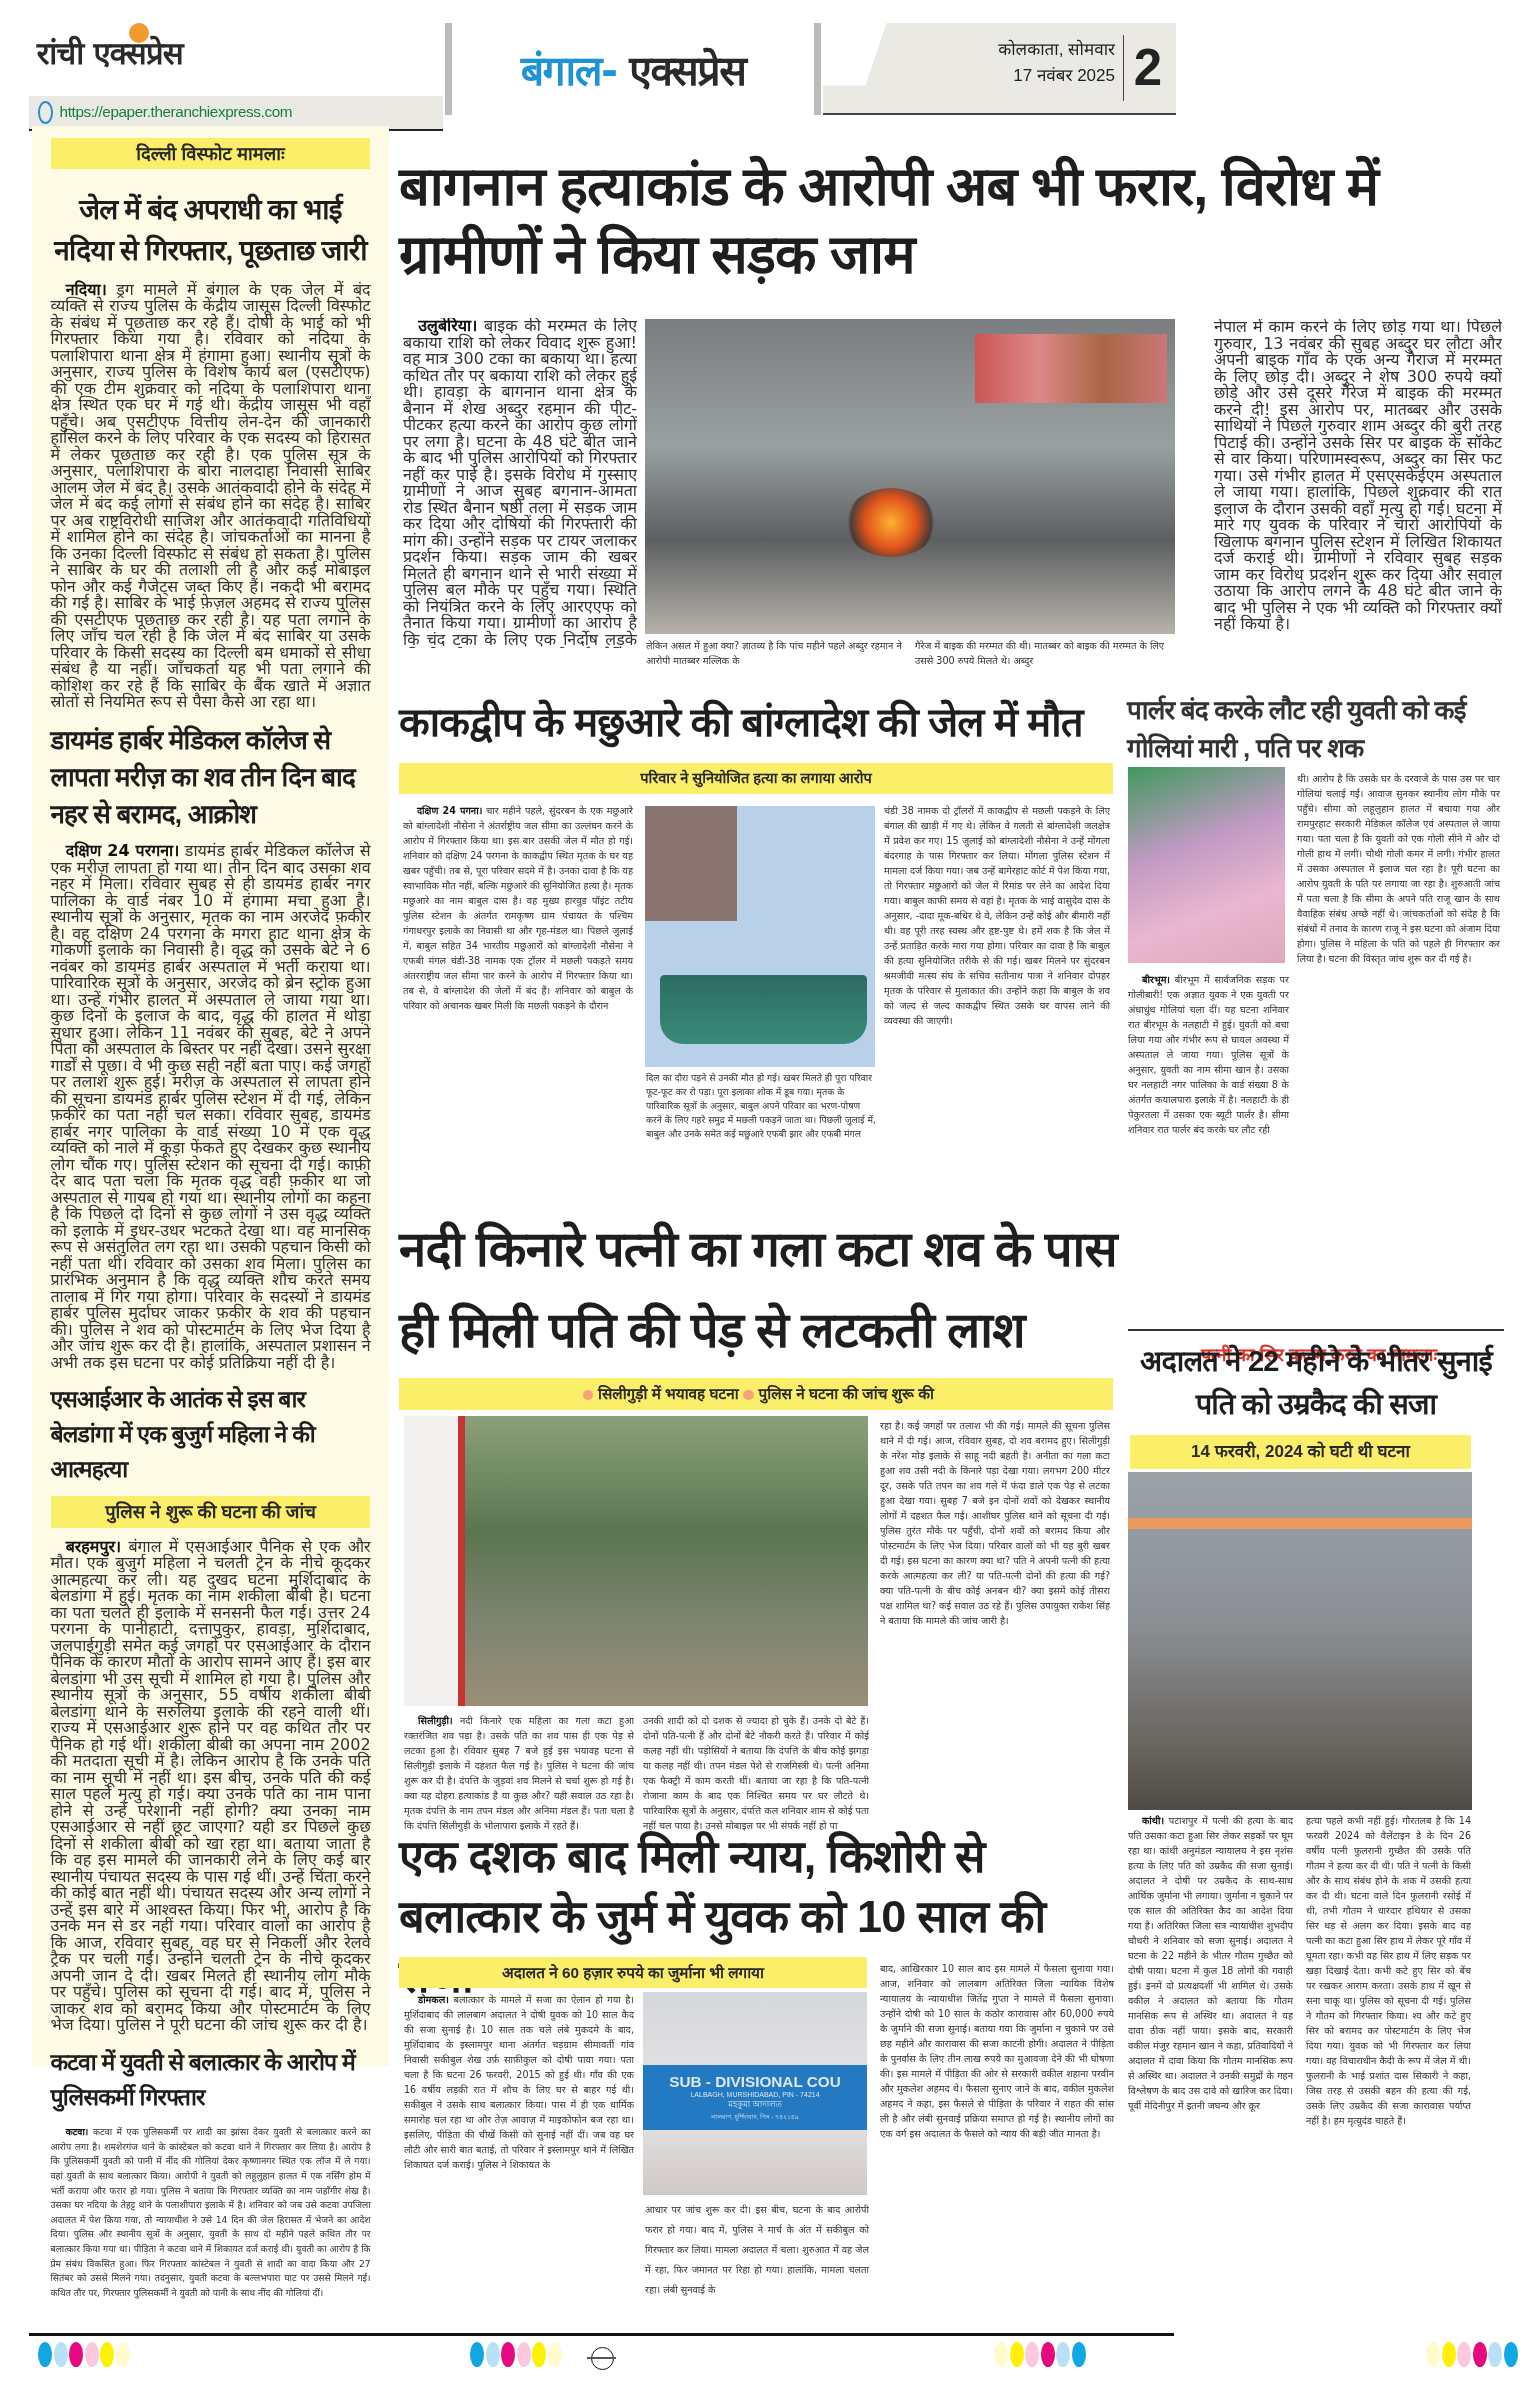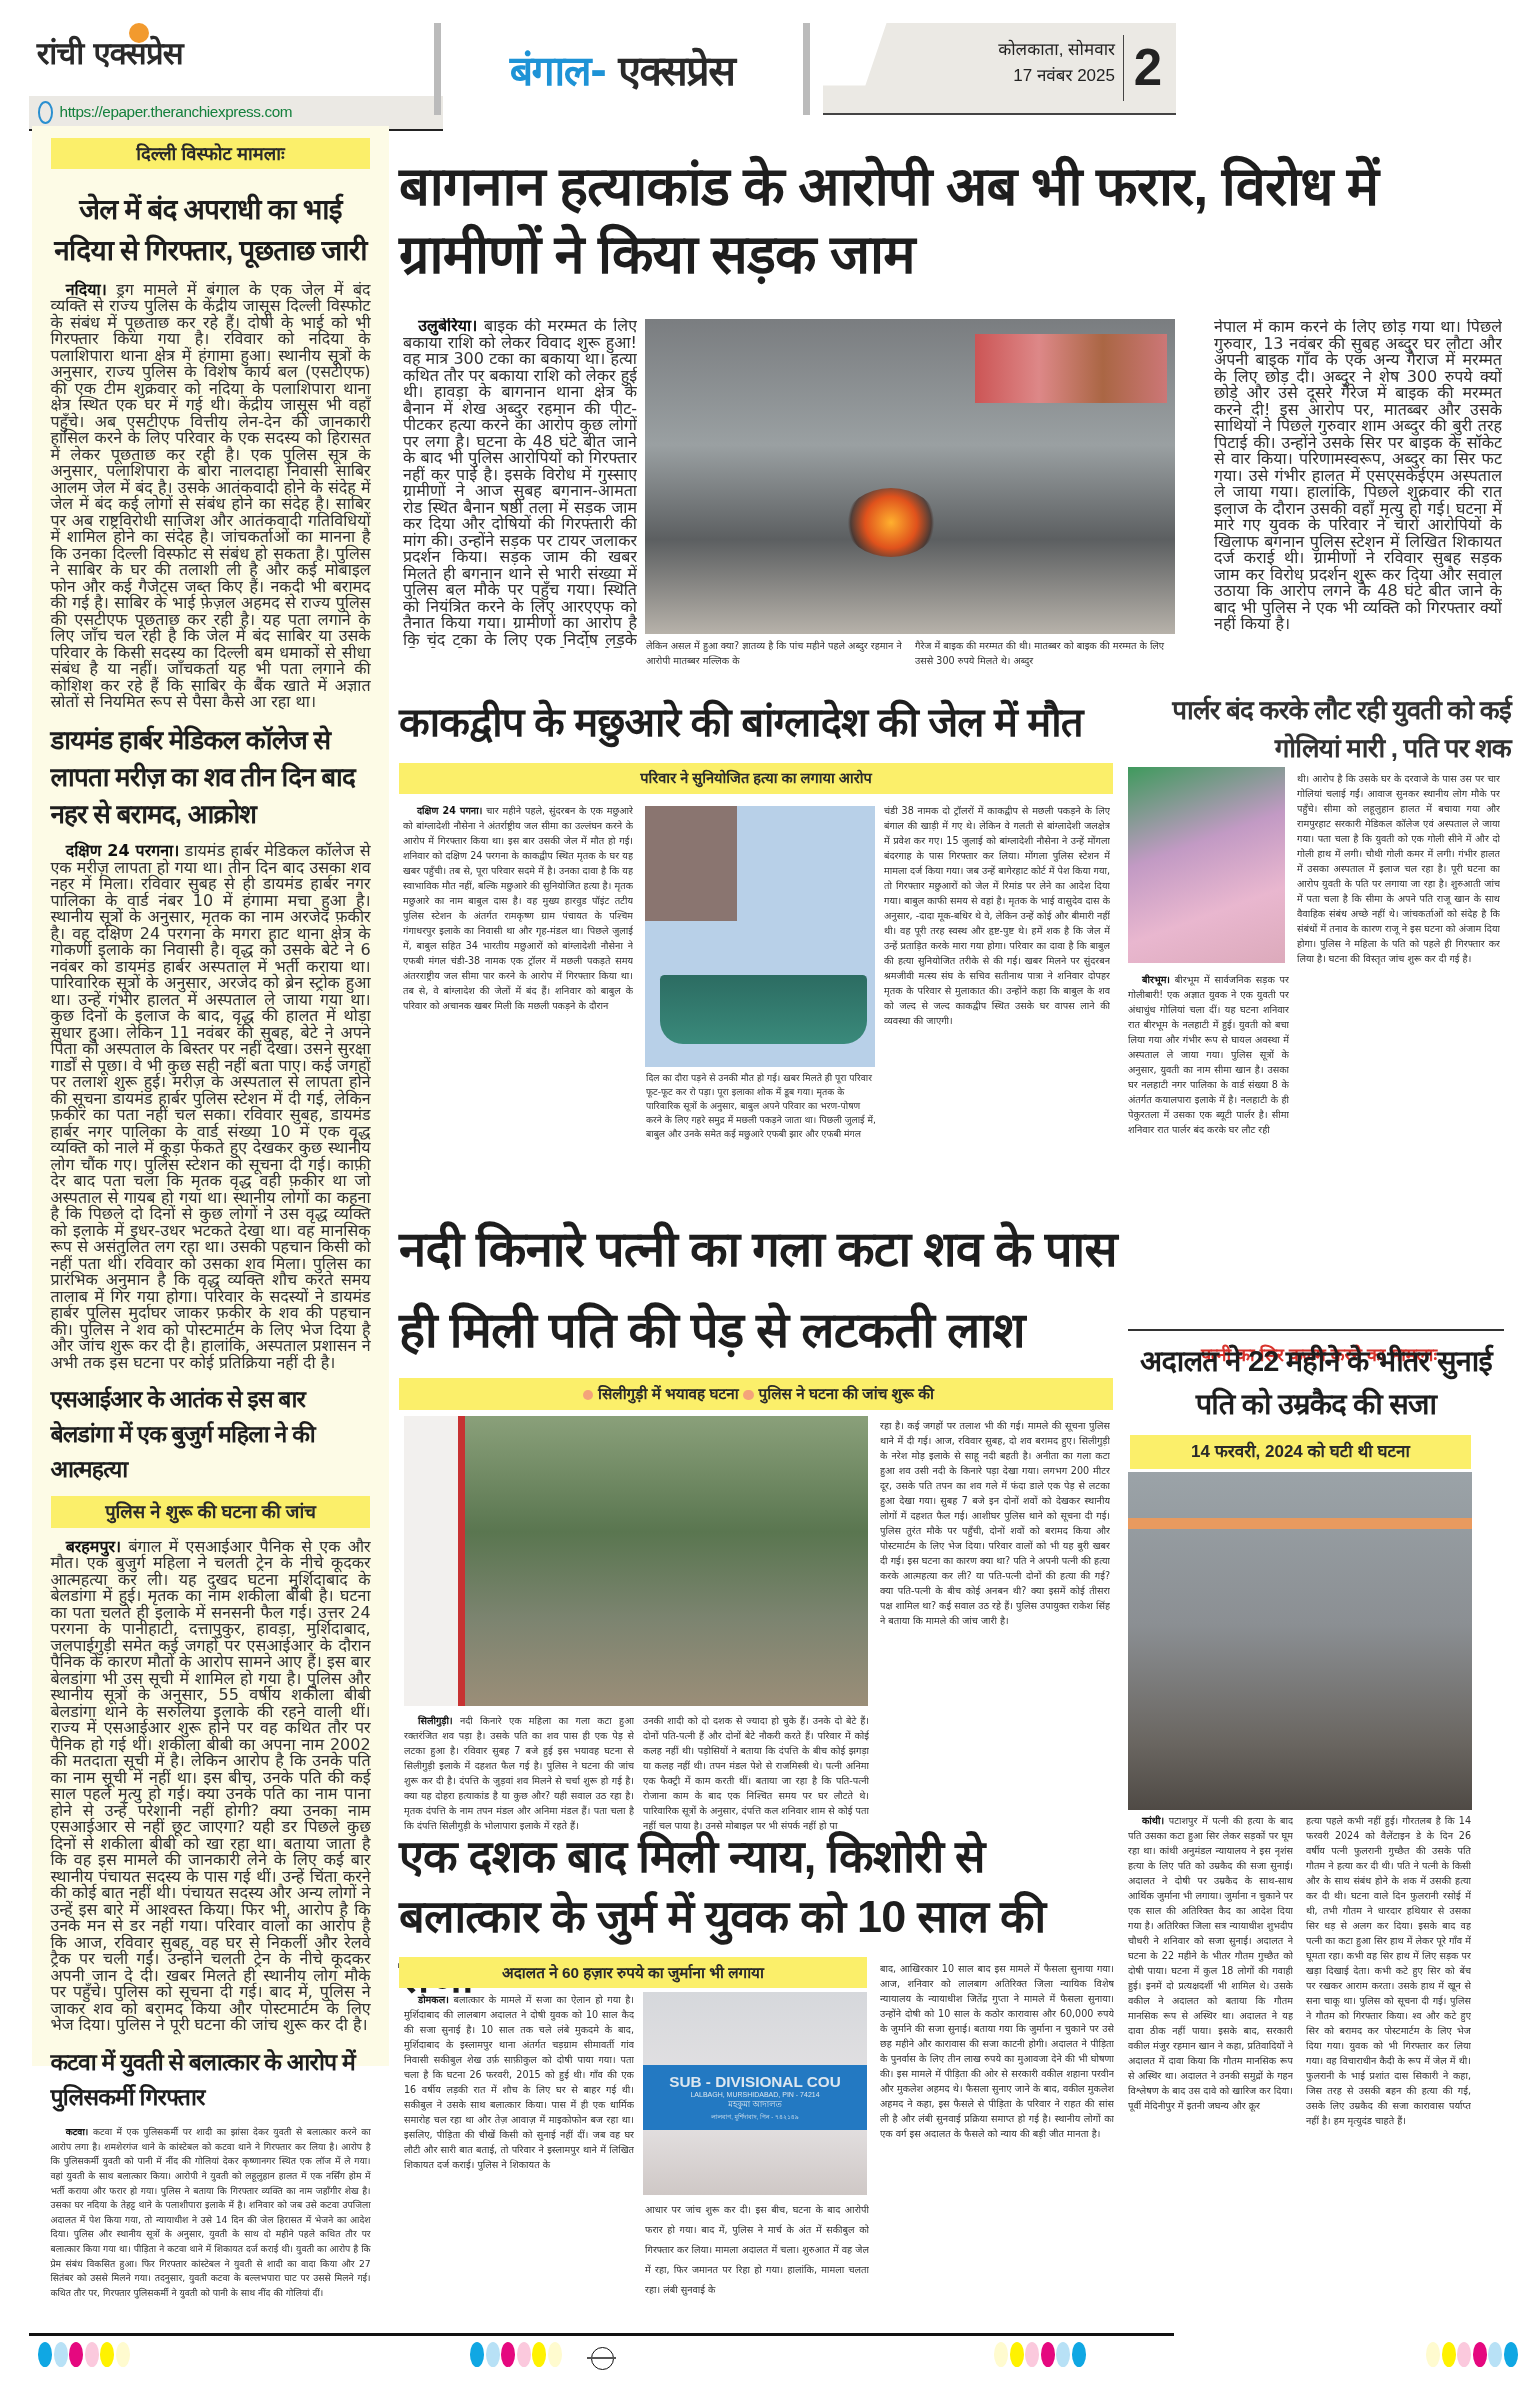--- a/index.html
+++ b/index.html
@@ -4,21 +4,21 @@
 <style>
 *{box-sizing:border-box;margin:0;padding:0}
 body{width:1523px;height:2401px;background:#fff;font-family:"DejaVu Sans",sans-serif;color:#1a1a1a;position:relative;overflow:hidden}
 .abs{position:absolute}
 .masthead-left{left:29px;top:21.5px;width:414px;height:92px}
 .logo{font-family:"DejaVu Serif",serif;font-weight:bold;font-size:31px;color:#2a2a2a;letter-spacing:-0.8px;position:absolute;left:7.7px;top:9.2px}
 .logo-sun{position:absolute;left:100px;top:1.5px;width:20px;height:20px;border-radius:50%;background:#f29a2e}
 .url-bar{position:absolute;left:0;top:74px;width:414px;height:35px;background:#ebe9e4;border-bottom:2.3px solid #222;display:flex;align-items:center;padding-left:9.2px}
 .url-icon{width:15.3px;height:23px;border:2.3px solid #2a8fd0;border-radius:50%;margin-right:6.1px}
 .url-text{font-family:"Liberation Sans",sans-serif;font-weight:normal;font-size:15.3px;color:#15803d;letter-spacing:-0.4px}
-.section-box{left:434px;top:23px;width:376px;height:92px;border-left:7.7px solid #bbb;border-right:7.7px solid #bbb;display:flex;align-items:center;justify-content:center}
+.section-box{left:445px;top:23px;width:376px;height:92px;border-left:7.7px solid #bbb;border-right:7.7px solid #bbb;display:flex;align-items:center;justify-content:center}
 .section-title{font-family:"DejaVu Sans",sans-serif;font-size:41px;font-weight:bold;letter-spacing:-1.5px}
 .section-title .blue{color:#1e93d6}
 .section-title .dark{color:#2a2a2a}
 .masthead-right{left:823px;top:23px;width:353px;height:92px;background:#ebe9e4;border-bottom:2.3px solid #444;clip-path:polygon(18% 0,100% 0,100% 100%,0 100%,0 68%,12% 68%)}
 .date-block{position:absolute;right:61px;top:14px;text-align:right;font-family:"Liberation Sans",sans-serif;font-size:17px;line-height:26px;color:#222}
 .date-sep{position:absolute;right:52px;top:12.3px;width:1.5px;height:66px;background:#444}
 .page-no{position:absolute;right:14px;top:15.3px;font-family:"Liberation Sans",sans-serif;font-size:51px;font-weight:bold;color:#222}
 .sidebar{left:32px;top:126px;width:357px;height:1940px;background:#fdfbe6}
 .yellow-bar{background:#fbef6a;text-align:center;font-weight:bold;color:#2a2a2a;font-family:"Liberation Sans",sans-serif}
 .hed{font-family:"Liberation Sans",sans-serif;font-weight:bold;color:#1e1e1e;letter-spacing:-0.8px}
@@ -93,21 +93,21 @@
 <div class="abs hed" style="left:399px;top:695px;width:721px;font-size:40px;line-height:54px">काकद्वीप के मछुआरे की बांग्लादेश की जेल में मौत</div>
 <div class="abs yellow-bar" style="left:399px;top:763px;width:714px;height:31px;line-height:31px;font-size:14.6px">परिवार ने सुनियोजित हत्या का लगाया आरोप</div>
 <div class="col body-text" style="left:403px;top:803px;width:230px;height:361px;overflow:hidden;font-size:9.6px;line-height:15px;text-indent:14px"><b>दक्षिण 24 पगना।</b> <span>चार महीने पहले, सुंदरबन के एक मछुआरे को बांग्लादेशी नौसेना ने अंतर्राष्ट्रीय जल सीमा का उल्लंघन करने के आरोप में गिरफ्तार किया था। इस बार उसकी जेल में मौत हो गई। शनिवार को दक्षिण 24 परगना के काकद्वीप स्थित मृतक के घर यह खबर पहुँची। तब से, पूरा परिवार सदमे में है। उनका दावा है कि यह स्वाभाविक मौत नहीं, बल्कि मछुआरे की सुनियोजित हत्या है। मृतक मछुआरे का नाम बाबुल दास है। वह मुख्य हारवुड पॉइंट तटीय पुलिस स्टेशन के अंतर्गत रामकृष्ण ग्राम पंचायत के पश्चिम गंगाधरपुर इलाके का निवासी था और गृह-मंडल था। पिछले जुलाई में, बाबुल सहित 34 भारतीय मछुआरों को बांग्लादेशी नौसेना ने एफबी मंगल चंडी-38 नामक एक ट्रॉलर में मछली पकड़ते समय अंतरराष्ट्रीय जल सीमा पार करने के आरोप में गिरफ्तार किया था। तब से, वे बांग्लादेश की जेलों में बंद हैं। शनिवार को बाबुल के परिवार को अचानक खबर मिली कि मछली पकड़ने के दौरान</span></div>
 <div class="photo" style="left:645px;top:806px;width:230px;height:261px;background:#b8d0e8">
   <div style="position:absolute;left:0;top:0;width:92px;height:115px;background:#8a7570"></div>
   <div style="position:absolute;left:15.3px;top:169px;width:207px;height:69px;background:linear-gradient(180deg,#2c6c62,#3a8a7b);border-radius:4.6px 4.6px 23px 23px"></div>
 </div>
 <div class="col caption" style="left:646px;top:1071px;width:230px;font-size:9.2px;line-height:14px">दिल का दौरा पड़ने से उनकी मौत हो गई। खबर मिलते ही पूरा परिवार फूट-फूट कर रो पड़ा। पूरा इलाका शोक में डूब गया। मृतक के पारिवारिक सूत्रों के अनुसार, बाबुल अपने परिवार का भरण-पोषण करने के लिए गहरे समुद्र में मछली पकड़ने जाता था। पिछली जुलाई में, बाबुल और उनके समेत कई मछुआरे एफबी झार और एफबी मंगल</div>
 <div class="col body-text" style="left:884px;top:803px;width:226px;height:361px;overflow:hidden;font-size:9.6px;line-height:15px">चंडी 38 नामक दो ट्रॉलरों में काकद्वीप से मछली पकड़ने के लिए बंगाल की खाड़ी में गए थे। लेकिन वे गलती से बांग्लादेशी जलक्षेत्र में प्रवेश कर गए। 15 जुलाई को बांग्लादेशी नौसेना ने उन्हें मोंगला बंदरगाह के पास गिरफ्तार कर लिया। मोंगला पुलिस स्टेशन में मामला दर्ज किया गया। जब उन्हें बागेरहाट कोर्ट में पेश किया गया, तो गिरफ्तार मछुआरों को जेल में रिमांड पर लेने का आदेश दिया गया। बाबुल काफी समय से वहां है। मृतक के भाई वासुदेव दास के अनुसार, -दादा मूक-बधिर थे वे, लेकिन उन्हें कोई और बीमारी नहीं थी। वह पूरी तरह स्वस्थ और हृष्ट-पुष्ट थे। हमें शक है कि जेल में उन्हें प्रताड़ित करके मारा गया होगा। परिवार का दावा है कि बाबुल की हत्या सुनियोजित तरीके से की गई। खबर मिलने पर सुंदरबन श्रमजीवी मत्स्य संघ के सचिव सतीनाथ पात्रा ने शनिवार दोपहर मृतक के परिवार से मुलाकात की। उन्होंने कहा कि बाबुल के शव को जल्द से जल्द काकद्वीप स्थित उसके घर वापस लाने की व्यवस्था की जाएगी।</div>
 
-<div class="abs hed" style="left:1127px;top:691px;width:384px;font-size:26px;line-height:38px;text-align:right;color:#333">पार्लर बंद करके लौट रही युवती को कई गोलियां मारी , पति पर शक</div>
+<div class="abs hed" style="left:1127px;top:691px;width:384px;font-size:26px;line-height:38px;text-align:left;color:#333">पार्लर बंद करके लौट रही युवती को कई गोलियां मारी , पति पर शक</div>
 <div class="photo" style="left:1128px;top:767px;width:157px;height:196px;background:linear-gradient(160deg,#3f9a5d 0%,#c29ac4 40%,#e9b7cf 70%,#dcaabb 100%)"></div>
 <div class="col body-text" style="left:1128px;top:972px;width:161px;height:246px;overflow:hidden;font-size:9.6px;line-height:15px;text-indent:14px"><b>बीरभूम।</b> <span>बीरभूम में सार्वजनिक सड़क पर गोलीबारी! एक अज्ञात युवक ने एक युवती पर अंधाधुंध गोलियां चला दीं। यह घटना शनिवार रात बीरभूम के नलहाटी में हुई। युवती को बचा लिया गया और गंभीर रूप से घायल अवस्था में अस्पताल ले जाया गया। पुलिस सूत्रों के अनुसार, युवती का नाम सीमा खान है। उसका घर नलहाटी नगर पालिका के वार्ड संख्या 8 के अंतर्गत कयालपारा इलाके में है। नलहाटी के ही पेकुरतला में उसका एक ब्यूटी पार्लर है। सीमा शनिवार रात पार्लर बंद करके घर लौट रही</span></div>
 <div class="col body-text" style="left:1297px;top:771px;width:203px;height:453px;overflow:hidden;font-size:9.6px;line-height:15px">थी। आरोप है कि उसके घर के दरवाजे के पास उस पर चार गोलियां चलाई गईं। आवाज सुनकर स्थानीय लोग मौके पर पहुँचे। सीमा को लहूलुहान हालत में बचाया गया और रामपुरहाट सरकारी मेडिकल कॉलेज एवं अस्पताल ले जाया गया। पता चला है कि युवती को एक गोली सीने में और दो गोली हाथ में लगी। चौथी गोली कमर में लगी। गंभीर हालत में उसका अस्पताल में इलाज चल रहा है। पूरी घटना का आरोप युवती के पति पर लगाया जा रहा है। शुरुआती जांच में पता चला है कि सीमा के अपने पति राजू खान के साथ वैवाहिक संबंध अच्छे नहीं थे। जांचकर्ताओं को संदेह है कि संबंधों में तनाव के कारण राजू ने इस घटना को अंजाम दिया होगा। पुलिस ने महिला के पति को पहले ही गिरफ्तार कर लिया है। घटना की विस्तृत जांच शुरू कर दी गई है।</div>
 
 <div class="abs hed" style="left:399px;top:1209px;width:721px;font-size:49px;line-height:81px">नदी किनारे पत्नी का गला कटा शव के पास ही मिली पति की पेड़ से लटकती लाश</div>
 <div class="abs yellow-bar" style="left:399px;top:1378px;width:714px;height:32px;line-height:32px;font-size:15.3px"><span class="bullet"></span><span>सिलीगुड़ी में भयावह घटना</span><span class="bullet"></span><span>पुलिस ने घटना की जांच शुरू की</span></div>
 <div class="photo" style="left:404px;top:1416px;width:464px;height:290px;background:linear-gradient(180deg,#8aa07a 0%,#5a7650 40%,#7c8470 70%,#9b8e78 100%)">
   <div style="position:absolute;left:0;top:0;width:61px;height:290px;background:#f2f0ee;border-right:7.7px solid #c73232"></div>
 </div>
 <div class="col body-text" style="left:404px;top:1713px;width:230px;height:130px;overflow:hidden;font-size:9.6px;line-height:15px;text-indent:14px"><b>सिलीगुड़ी।</b> <span>नदी किनारे एक महिला का गला कटा हुआ रक्तरंजित शव पड़ा है। उसके पति का शव पास ही एक पेड़ से लटका हुआ है। रविवार सुबह 7 बजे हुई इस भयावह घटना से सिलीगुड़ी इलाके में दहशत फैल गई है। पुलिस ने घटना की जांच शुरू कर दी है। दंपत्ति के जुड़वां शव मिलने से चर्चा शुरू हो गई है। क्या यह दोहरा हत्याकांड है या कुछ और? यही सवाल उठ रहा है। मृतक दंपत्ति के नाम तपन मंडल और अनिमा मंडल हैं। पता चला है कि दंपत्ति सिलीगुड़ी के भोलापारा इलाके में रहते हैं।</span></div>

